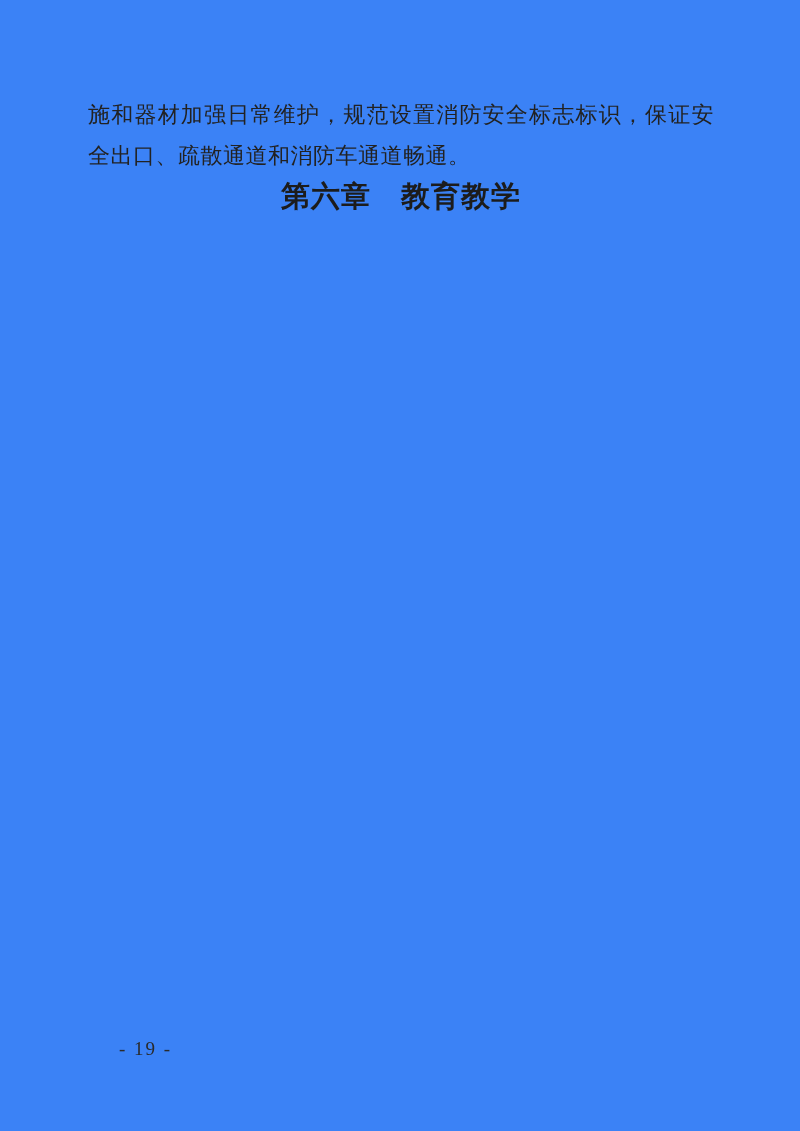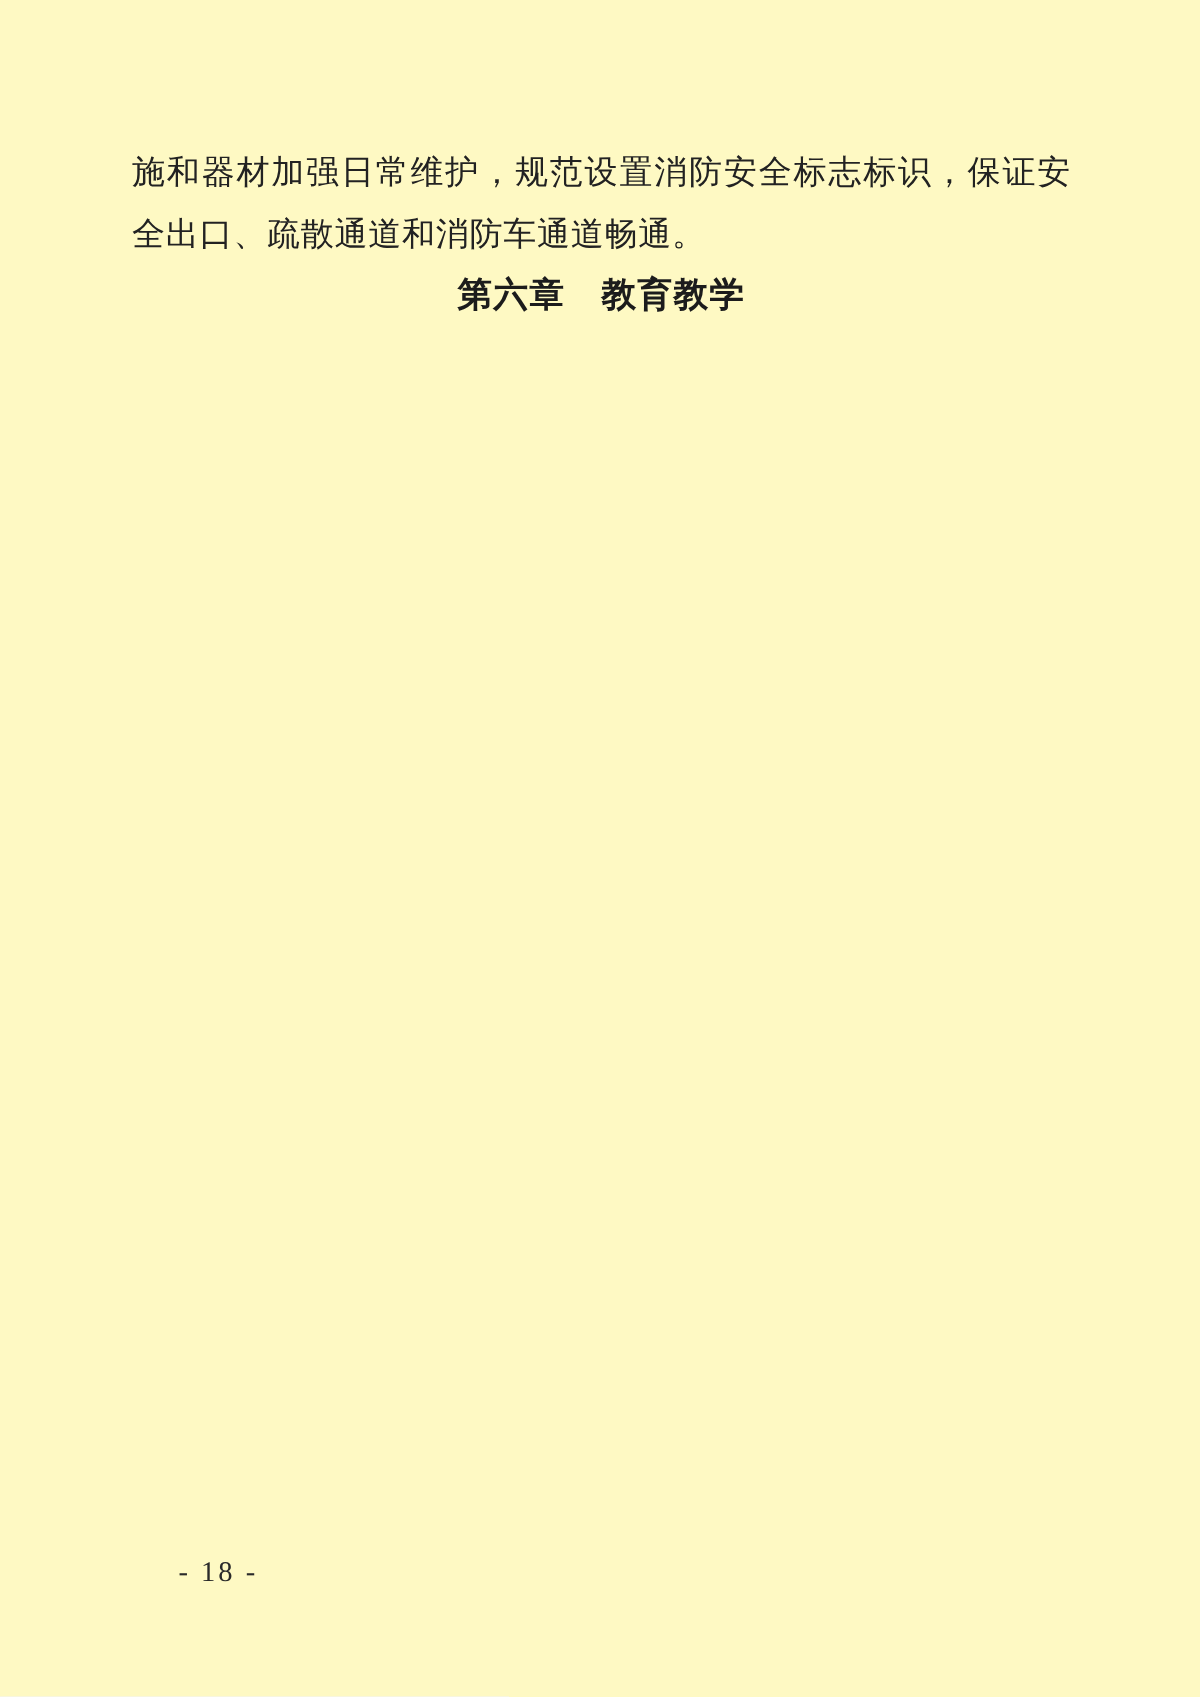--- a/index.html
+++ b/index.html
@@ -6,21 +6,21 @@
 
   html, body {
     width: 800px;
     background: #f4f4f4;
   }
 
   .page {
     position: relative;
     width: 800px;
     height: 1131px;
-    background: #fef9c3;
+    background: #3b82f6;
     overflow: hidden;
     font-family: "Liberation Serif", serif;
   }
 
   .content {
     position: absolute;
     left: 88px;
     top: 95px;
     width: 626px;
   }
@@ -35,21 +35,21 @@
     letter-spacing: 0.5px;
     word-break: break-all;
   }
 
   .para.continuation {
     text-indent: 0;
   }
 
   .chapter-heading {
     font-family: "Liberation Sans", sans-serif;
-    font-size: 23px;
+    font-size: 29px;
     font-weight: bold;
     color: #1c1c1c;
     text-align: center;
     line-height: 41px;
     letter-spacing: 1px;
   }
 
   .page-footer {
     position: absolute;
     left: 119px;
@@ -69,14 +69,14 @@
     <p class="para continuation">施和器材加强日常维护，规范设置消防安全标志标识，保证安全出口、疏散通道和消防车通道畅通。</p>
 
 
     <h2 class="chapter-heading">第六章　教育教学</h2>
 
 
 
 
   </div>
 
-  <div class="page-footer">- 18 -</div>
+  <div class="page-footer">- 19 -</div>
 </div>
 
 </body></html>

